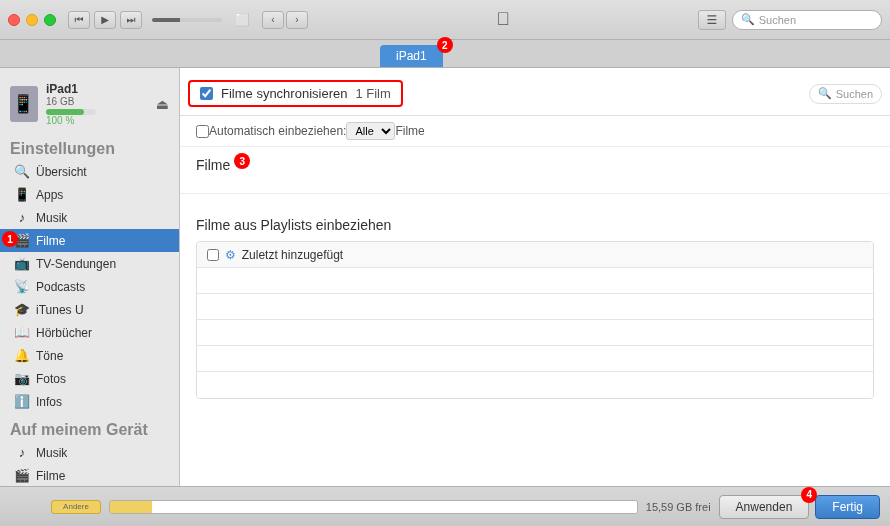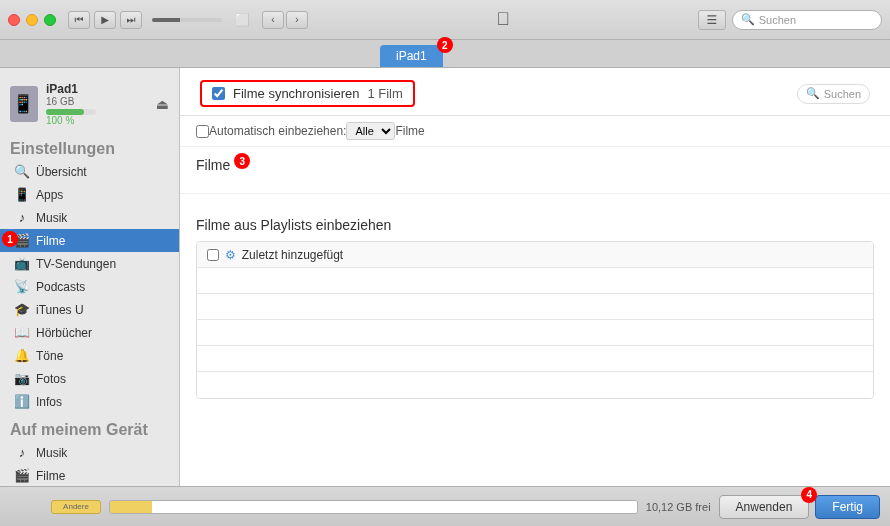--- a/index.html
+++ b/index.html
@@ -98,21 +98,21 @@
     .content {
       flex: 1;
       background: white;
       overflow-y: auto;
       display: flex;
       flex-direction: column;
     }
 
     
     .sync-header {
-      padding: 12px 20px 8px;
+      padding: 12px 8px 8px;
       border-bottom: 1px solid #e0e0e0;
       display: flex;
       align-items: center;
       justify-content: space-between;
       flex-shrink: 0;
     }
     .sync-checkbox { width: 13px; height: 13px; accent-color: #3d7ec8; }
     .content-search { display: flex; align-items: center; gap: 4px; color: #999; font-size: 11px; border: 1px solid #ddd; border-radius: 10px; padding: 2px 8px; height: 20px; }
 
     
@@ -351,21 +351,21 @@
 <div class="bottom-bar">
   <div style="display:flex;align-items:center;gap:4px;margin-left:41px;">
     <div style="width:50px;height:14px;background:#f0d060;border:1px solid #c8aa40;border-radius:3px;display:flex;align-items:center;justify-content:center;">
       <span style="font-size:8px;color:#666;">Andere</span>
     </div>
   </div>
   <div class="storage-bar">
     <div style="width:8%;background:#f0d060;height:100%;"></div>
     <div style="flex:1;background:white;height:100%;"></div>
   </div>
-  <span style="font-size:11px;color:#555;white-space:nowrap;">10,12 GB frei</span>
+  <span style="font-size:11px;color:#555;white-space:nowrap;">15,59 GB frei</span>
   <div class="btn-area">
     <div style="position:relative;display:inline-block;">
       <span style="position:absolute;top:-8px;right:-8px;background:red;color:white;border-radius:50%;width:16px;height:16px;font-size:10px;font-weight:bold;display:flex;align-items:center;justify-content:center;z-index:10;">4</span>
       <button class="btn-anwenden">Anwenden</button>
     </div>
     <button class="btn-fertig">Fertig</button>
   </div>
 </div>
 
 </body></html>

